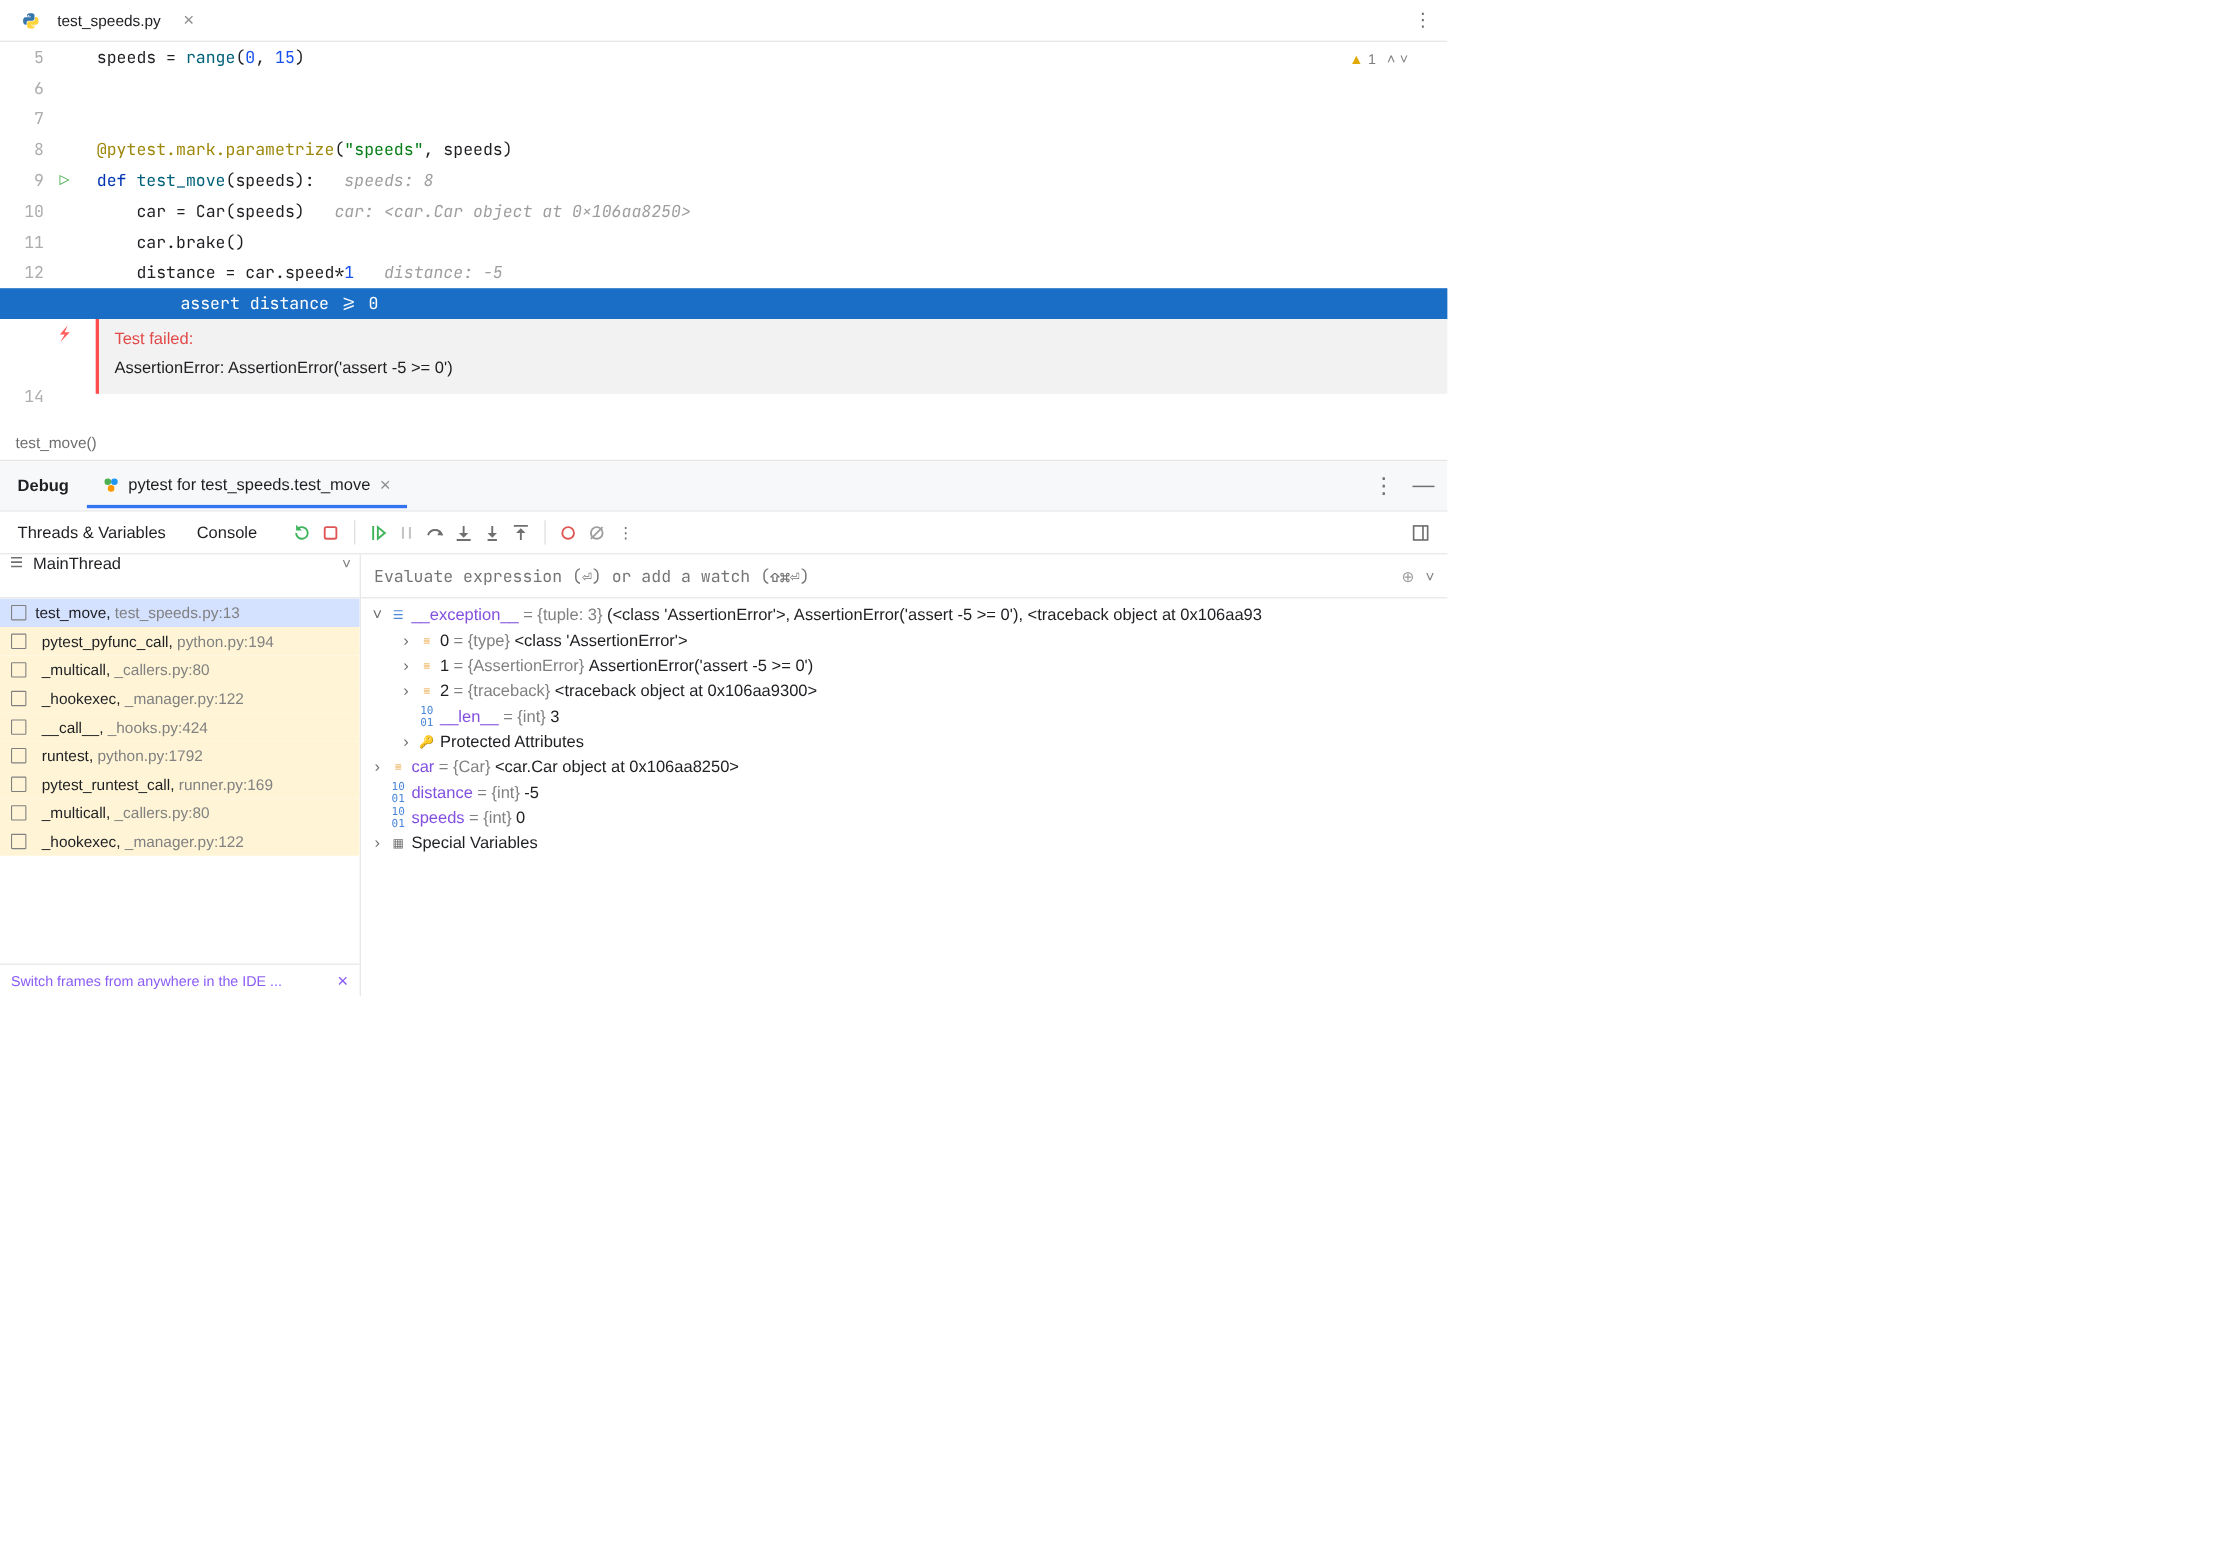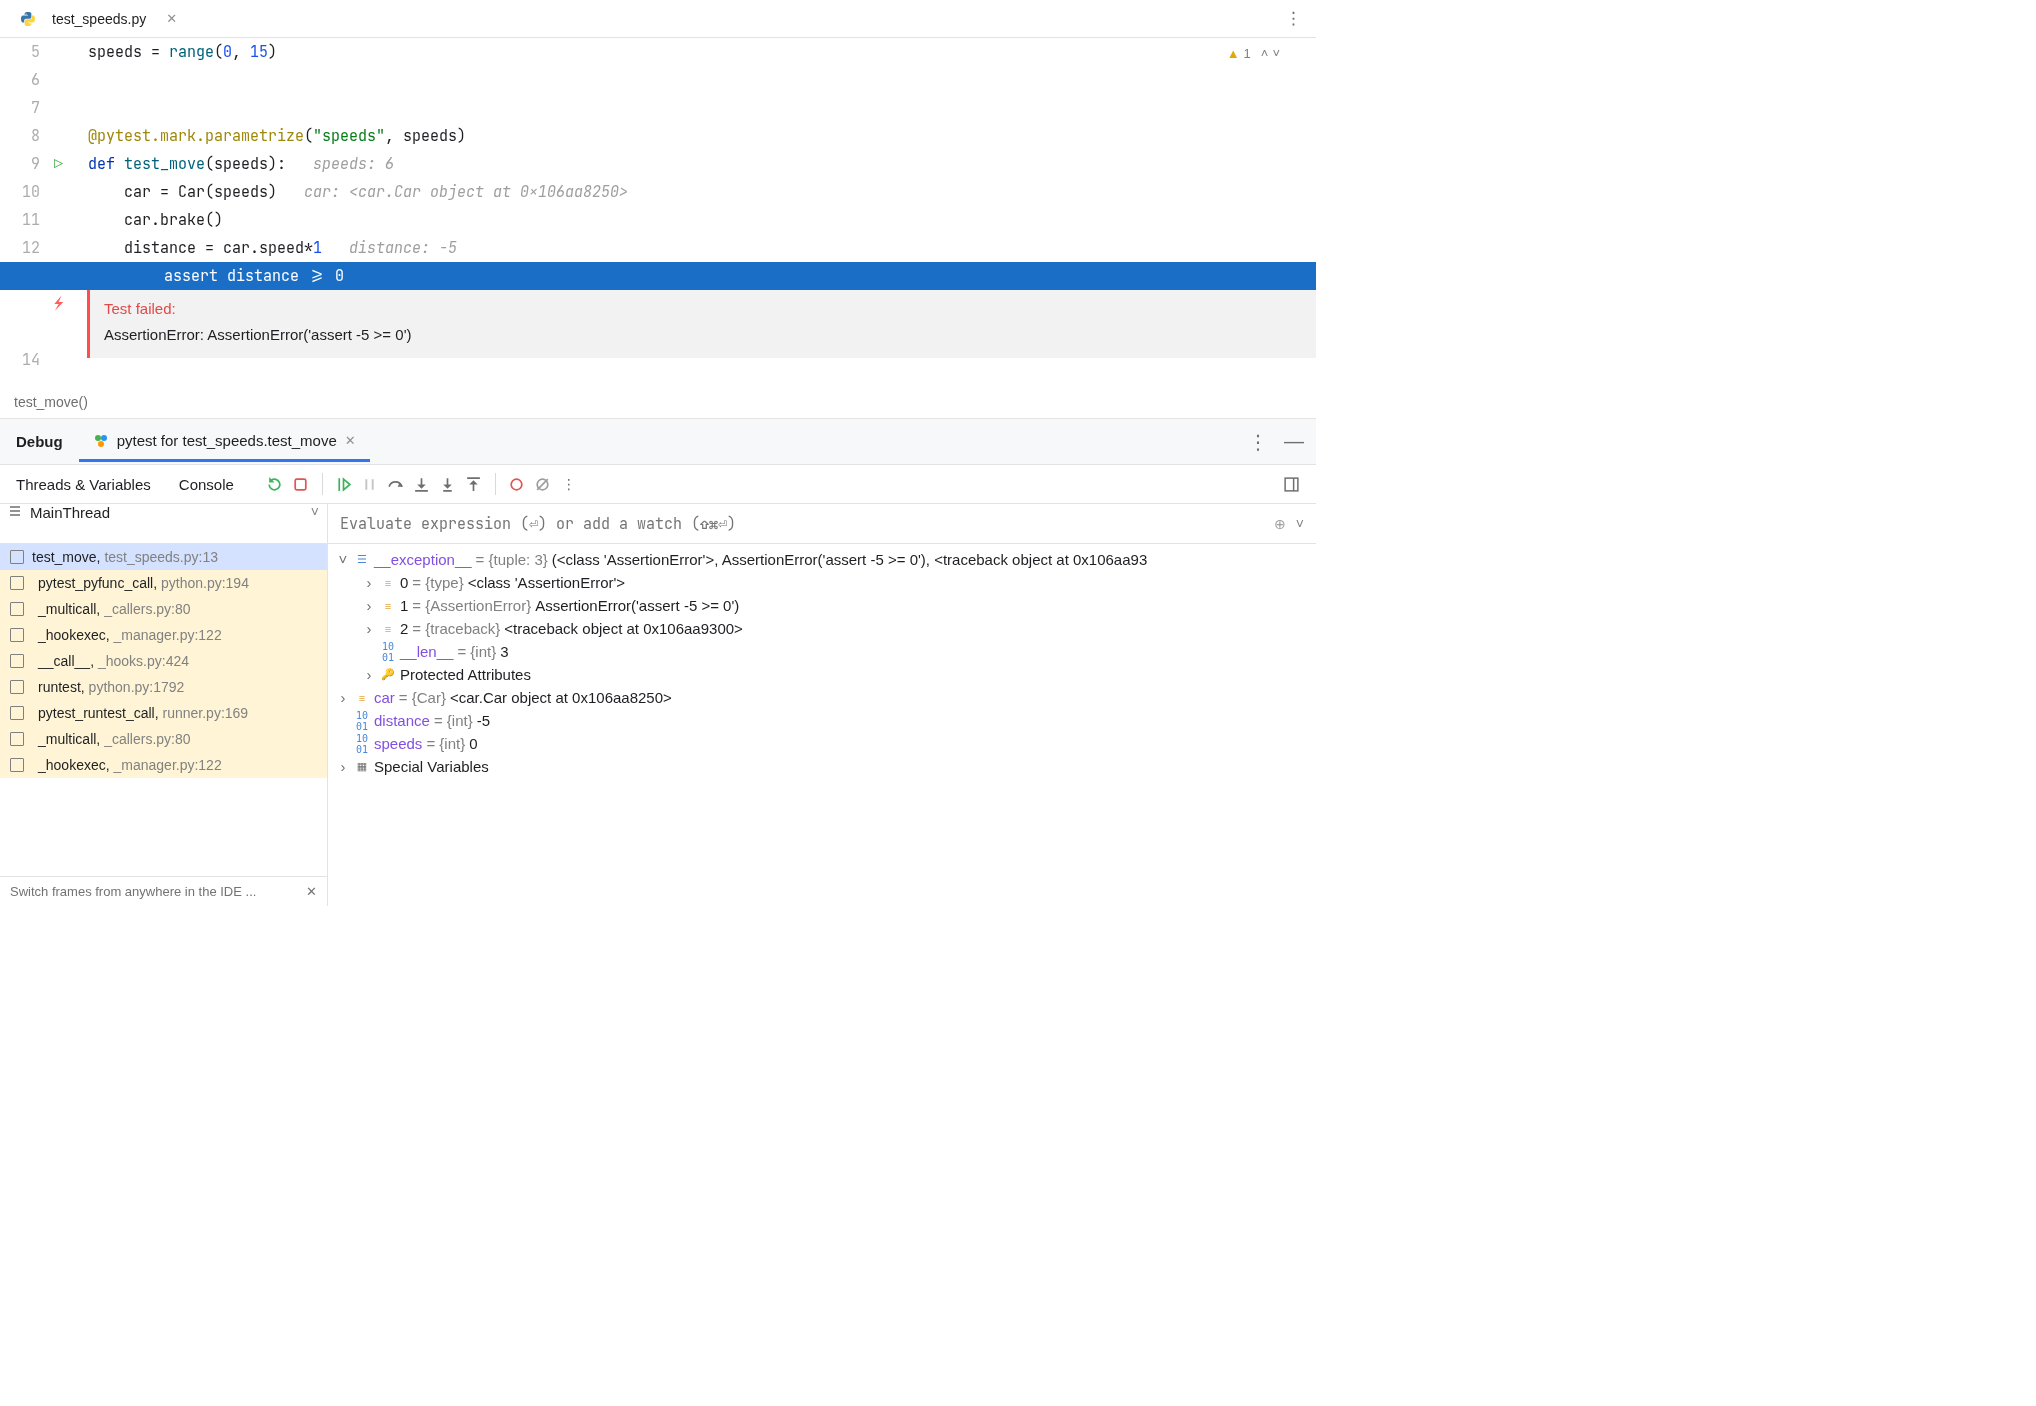--- a/index.html
+++ b/index.html
@@ -61,21 +61,21 @@
   .debug-body { flex: 1; display: flex; overflow: hidden; }
   .threads-col { width: 328px; border-right: 1px solid #e3e3e3; display: flex; flex-direction: column; }
   .thread-hdr { display: flex; align-items: flex-start; height: 40px; padding: 0 8px; border-bottom: 1px solid #e3e3e3; gap: 8px; }
   .thread-name { flex: 1; font-size: 15px; }
   .frames { flex: 1; overflow: auto; font-size: 14px;}
   .frame { display: flex; align-items: center; gap: 8px; padding: 5px 10px; cursor: pointer; }
   .frame.sel { background: #d4e2ff; }
   .frame.ylw { background: #fff5d6; gap: 14px; }
   .frame-icon { width: 14px; height: 14px; border: 1.5px solid #808080; border-radius: 1px; flex-shrink: 0;}
   .frame-text .loc { color: #818181; }
-  .status-row { border-top: 1px solid #e3e3e3; padding: 7px 10px; font-size: 13px; color: #737373; display:flex; align-items:center; justify-content:space-between;}
+  .status-row { border-top: 1px solid #e3e3e3; padding: 7px 10px; font-size: 13px; color: #8b5cf6; display:flex; align-items:center; justify-content:space-between;}
 
   .vars-col { flex: 1; display: flex; flex-direction: column; }
   .eval-row { display: flex; align-items: center; height: 40px; border-bottom: 1px solid #e3e3e3; padding: 0 12px; gap: 10px; }
   .eval-input { flex: 1; font-family: "JetBrains Mono", Menlo, monospace; font-size: 15px; color: #9e9e9e; border: none; outline: none; }
   .vars-tree { flex: 1; overflow: auto; padding: 4px 0; font-size: 15px; }
   .vnode { display: flex; align-items: center; padding: 3px 8px; gap: 4px; white-space: nowrap; }
   .twist { width: 14px; text-align: center; color: #6f6f6f; cursor: pointer; }
   .vicon { width: 16px; height: 16px; display: inline-flex; align-items: center; justify-content: center; font-size: 11px; }
   .vname { color: #8250df; }
   .vname.norm { color: #1e1f22; }
@@ -140,21 +140,21 @@
         <div style="height:28px"></div>
       <div style="height:28px;position:relative;">
           <span class="bolt-icon">⚡</span>
         </div>
     </div>
     <div class="code">
       <div class="code-line">speeds = <span class="fn">range</span>(<span class="num">0</span>, <span class="num">15</span>)</div>
       <div class="code-line"> </div>
       <div class="code-line"> </div>
       <div class="code-line"><span class="dec">@pytest.mark.parametrize</span>(<span class="str">"speeds"</span>, speeds)</div>
-      <div class="code-line"><span class="kw">def </span><span class="fn">test_move</span>(speeds):   <span class="hint">speeds: 6</span></div>
+      <div class="code-line"><span class="kw">def </span><span class="fn">test_move</span>(speeds):   <span class="hint">speeds: 8</span></div>
       <div class="code-line">    car = Car(speeds)   <span class="hint">car: &lt;car.Car object at 0x106aa8250&gt;</span></div>
       <div class="code-line">    car.brake()</div>
       <div class="code-line">    distance = car.speed*<span class="num">1</span>   <span class="hint">distance: -5</span></div>
       <div class="code-line hl">    <span class="kw">assert</span> distance &gt;= <span class="num">0</span></div>
       <div class="error-block">
         <div class="err-title">Test failed:</div>
         <div class="err-msg">AssertionError: AssertionError('assert -5 &gt;= 0')</div>
       </div>
       <div class="code-line"> </div>
     </div>

